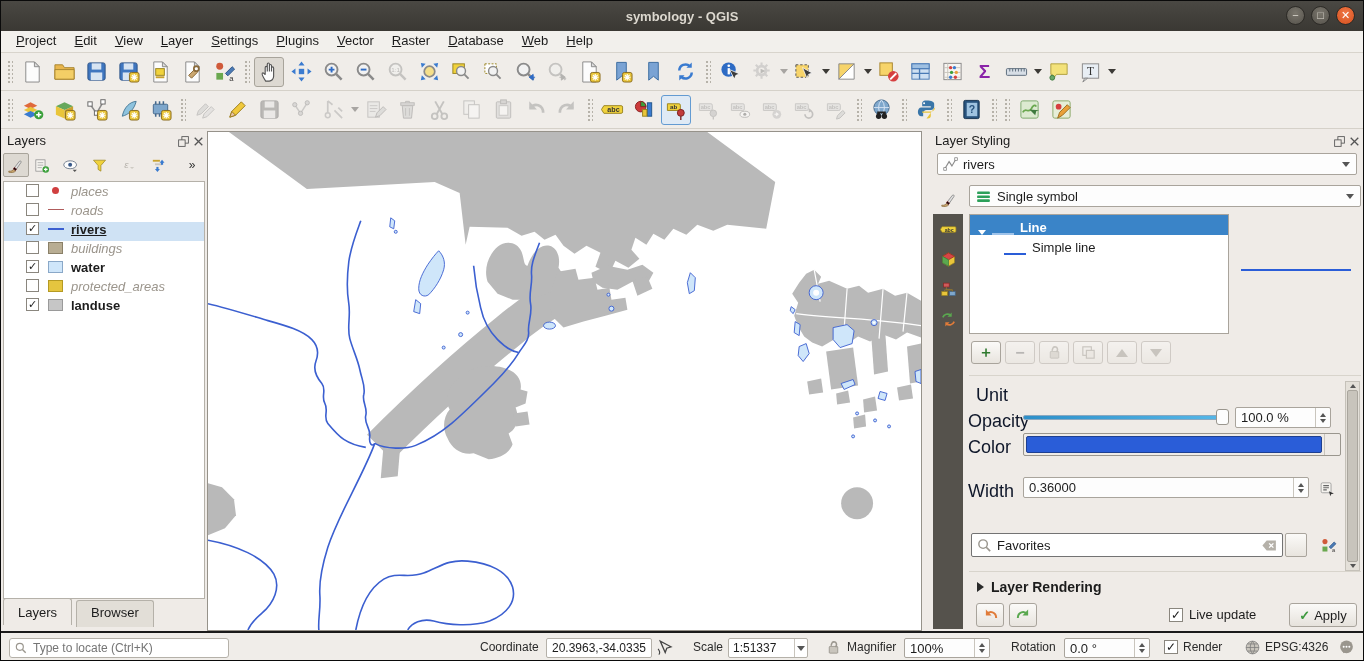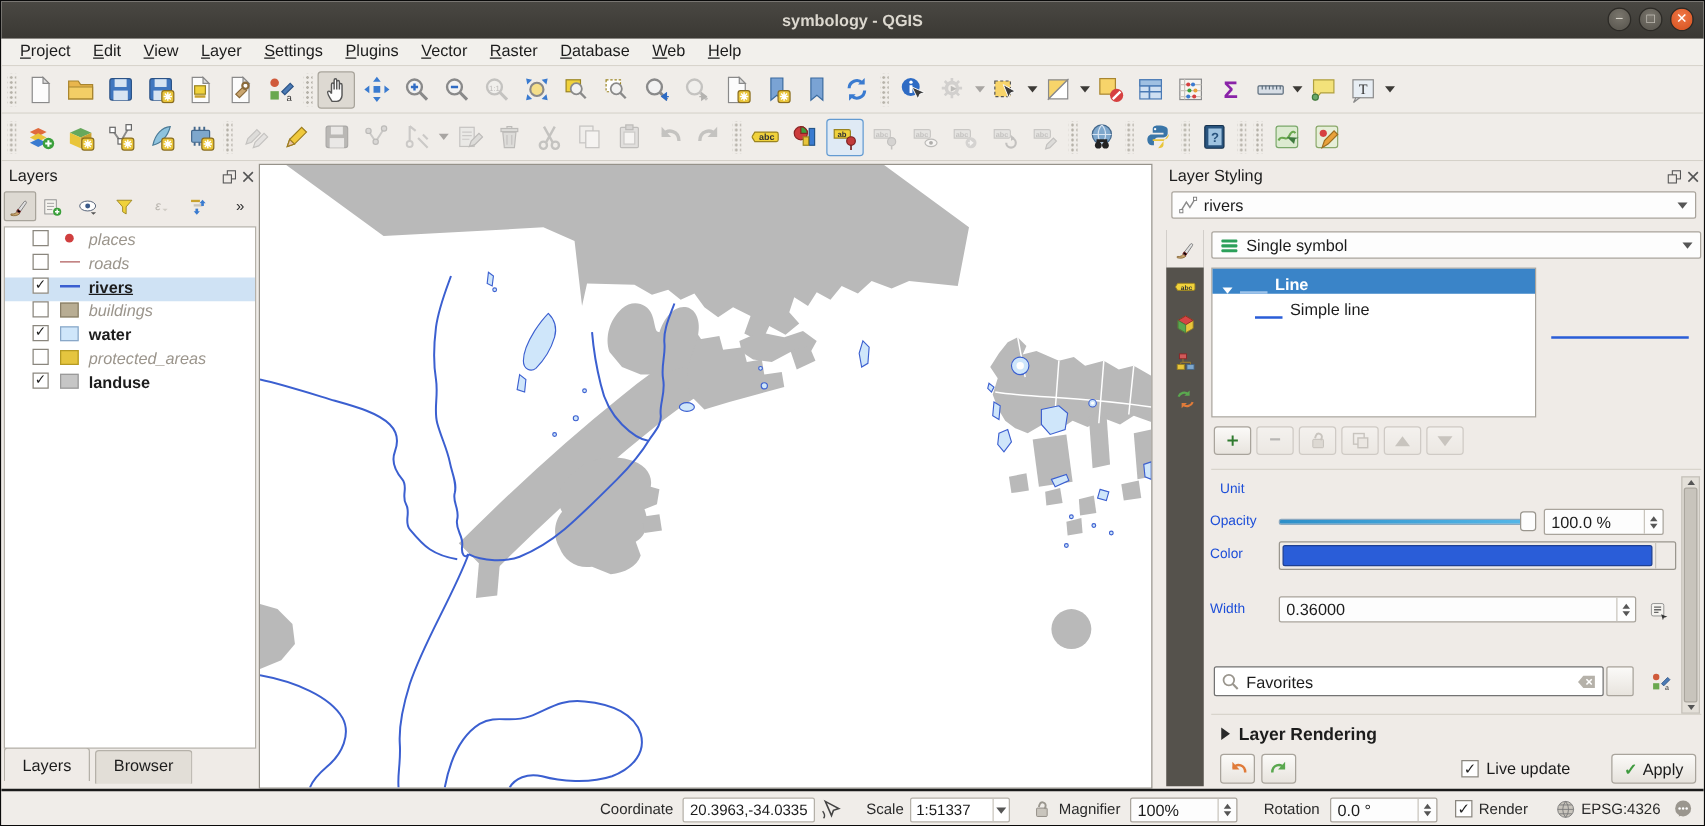--- a/index.html
+++ b/index.html
@@ -54,21 +54,21 @@
   .combo .car{margin-left:auto;margin-right:6px;width:0;height:0;border-left:4px solid transparent;border-right:4px solid transparent;border-top:5px solid #555;}
   .strip{position:absolute;left:10px;top:55px;width:30px;height:445px;background:#55524c;}
   .stab{width:30px;height:30px;display:flex;align-items:center;justify-content:center;}
   .stab.active{background:#efebe7;}
   .treebox{position:absolute;left:46px;top:85px;width:260px;height:120px;background:#fff;border:1px solid #a9a49c;font-size:13px;}
   .trow{height:20px;display:flex;align-items:flex-end;color:#1c1c1c;}
   .trow.sel{background:#3a84c8;color:#fff;font-weight:bold;}
   .linesample{width:22px;height:0;border-top:2px solid #2a5dd8;margin:0 6px;flex:none;}
   .sqbtn{position:absolute;width:30px;height:23px;background:linear-gradient(#fbfaf8,#e8e4de);border:1px solid #a9a49c;border-radius:3px;display:flex;align-items:center;justify-content:center;}
   .sqbtn.dis{opacity:.45;}
-  .flabel{position:absolute;font-size:11px;color:#1d4ed8;}
+  .flabel{position:absolute;font-size:18px;color:#0f172a;}
   .spin{position:absolute;background:#fdfdfd;border:1px solid #a9a49c;border-radius:2px;font-size:13px;color:#1c1c1c;display:flex;align-items:center;}
   .spin input{border:none;outline:none;background:transparent;font:inherit;color:inherit;width:100%;padding:0 5px;}
   .steppers{width:15px;align-self:stretch;border-left:1px solid #c9c5bd;display:flex;flex-direction:column;align-items:center;justify-content:center;gap:2px;flex:none;}
   .stepup{width:0;height:0;border-left:3.5px solid transparent;border-right:3.5px solid transparent;border-bottom:4.5px solid #555;}
   .stepdn{width:0;height:0;border-left:3.5px solid transparent;border-right:3.5px solid transparent;border-top:4.5px solid #555;}
   .hsep{position:absolute;left:46px;width:392px;height:0;border-top:1px solid #d8d4cc;}
   .scrollbar{position:absolute;left:422px;top:252px;width:15px;height:190px;background:#e4e0d9;border:1px solid #c5c1b9;display:flex;flex-direction:column;align-items:center;}
   .sthumb{width:11px;flex:1;margin:2px 0;background:#c8c4bc;border:1px solid #aaa69e;border-radius:2px;}
   .cbx{width:14px;height:14px;border:1px solid #8a867e;background:#fff;font-size:12px;line-height:12px;text-align:center;color:#1c1c1c;flex:none;}
   .applybtn{position:absolute;left:366px;top:474px;width:68px;height:24px;background:linear-gradient(#fbfaf8,#e6e2dc);border:1px solid #a9a49c;border-radius:3px;display:flex;align-items:center;justify-content:center;gap:4px;font-size:13px;color:#1c1c1c;}
@@ -1205,20 +1205,26 @@
         <span style="font-size:13px;color:#1c1c1c">Live update</span>
       </div>
       <div class="applybtn">
         <span style="color:#3f9a3f;font-weight:bold">✓</span>
         <span>Apply</span>
       </div>
     </div>
   </div>
 
   <div class="statusbar">
+    <div class="locate">
+      <svg class="ic sm" style="width:14px;height:14px;margin-right:3px">
+          <use href="#s-srch"></use>
+        </svg>
+      <input placeholder="Type to locate (Ctrl+K)" style="">
+    </div>
     <span class="sblabel" style="position:absolute;left:479px">Coordinate</span>
     <div class="sbfield" style="position:absolute;left:545px;top:5px;width:106px">
       <input style="text-align: center;" value="20.3963,-34.0335">
     </div>
     <div style="position:absolute;left:655px;top:6px">
         <svg class="ic sm">
           <use href="#s-ptr"></use>
         </svg>
       </div>
     <span class="sblabel" style="position:absolute;left:692px">Scale</span>

